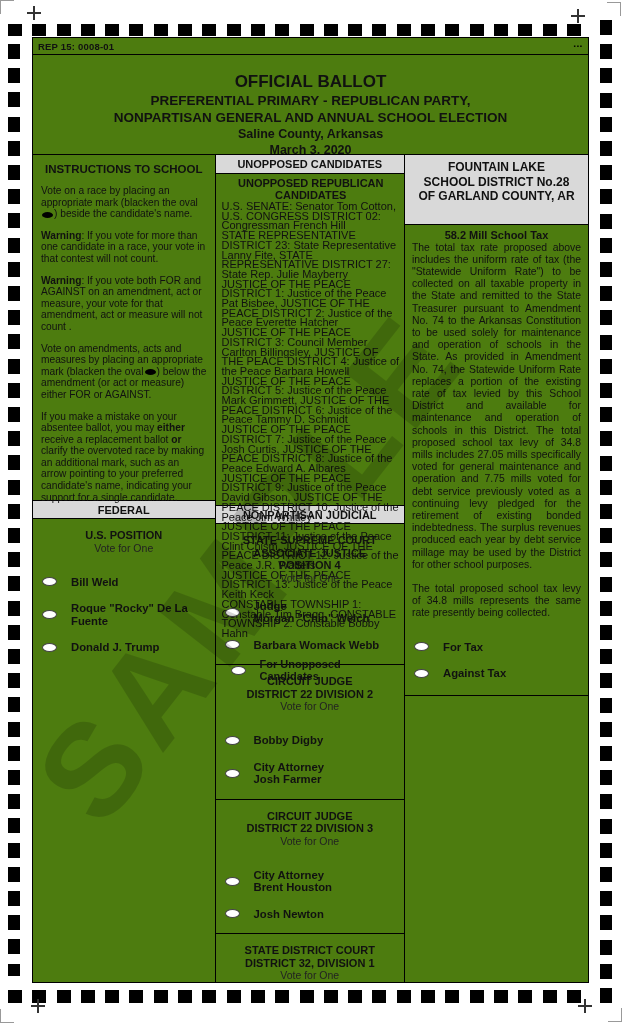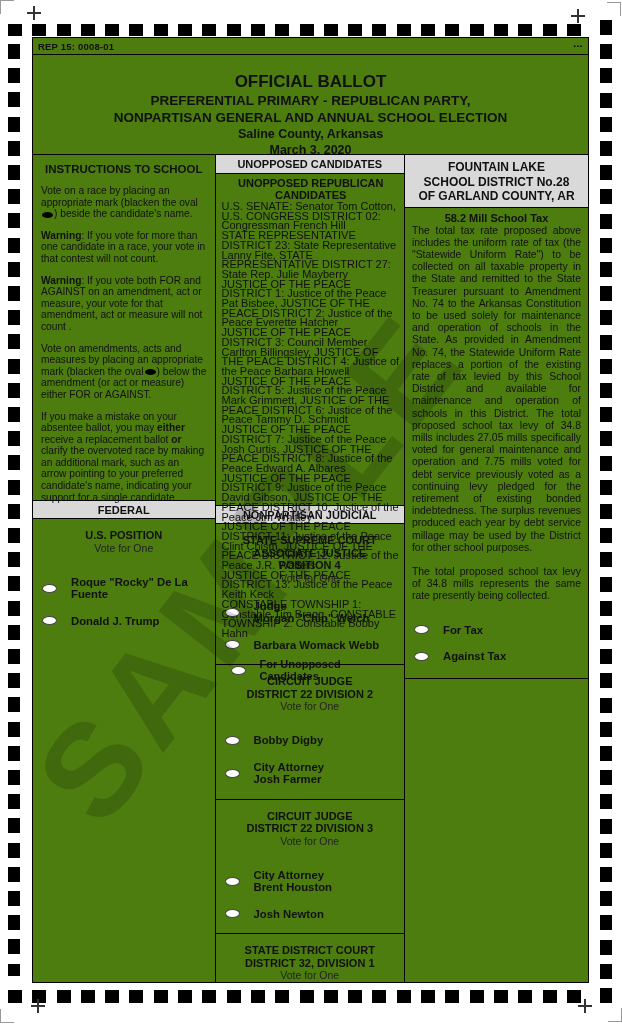--- a/index.html
+++ b/index.html
@@ -43,21 +43,21 @@
   .col { box-sizing:border-box; overflow:hidden; }
   .col-left  { width:183px; border-right:1.5px solid #000; }
   .col-mid   { width:190px; border-right:1.5px solid #000; }
   .col-right { width:183.5px; }
 
   .gray-bar { background:#d9d9d9; border-top:1.5px solid #000; border-bottom:1.5px solid #000;
               text-align:center; font-weight:bold; font-size:11px; line-height:18px; height:19px;
               box-sizing:border-box; }
   .gray-bar.first { border-top:none; }
   .gray-bar3 { background:#d9d9d9; border-bottom:1.5px solid #000; text-align:center;
-               font-weight:bold; font-size:12px; line-height:14.5px; padding:5px 2px 3px; }
+               font-weight:bold; font-size:12px; line-height:14.5px; padding:5px 2px 20px; }
 
   
   .instructions { height:345px; box-sizing:border-box; padding:6px 8px 0; }
   .instr-title { text-align:center; font-weight:bold; font-size:11.5px; margin:2px 0 10px; }
   .instructions p { margin:0 0 10px; font-size:10.2px; line-height:11.6px; }
   .oval-filled { display:inline-block; width:11px; height:6px; background:#000;
                  border-radius:50%; vertical-align:middle; margin:0 1px; }
 
   
   .race-head { text-align:center; padding-top:10px; }
@@ -139,20 +139,24 @@
         </div>
 
         <div class="gray-bar">FEDERAL</div>
 
         <div class="race no-top">
           <div class="race-head">
             <div class="race-title">U.S. POSITION</div>
             <div class="race-vote">Vote for One</div>
           </div>
           <div class="cands">
+            <div class="cand-row">
+              <span class="oval"></span>
+              <span class="cand-name">Bill Weld</span>
+            </div>
             <div class="cand-row">
               <span class="oval"></span>
               <span class="cand-name">Roque "Rocky" De La Fuente</span>
             </div>
             <div class="cand-row">
               <span class="oval"></span>
               <span class="cand-name">Donald J. Trump</span>
             </div>
           </div>
         </div>

